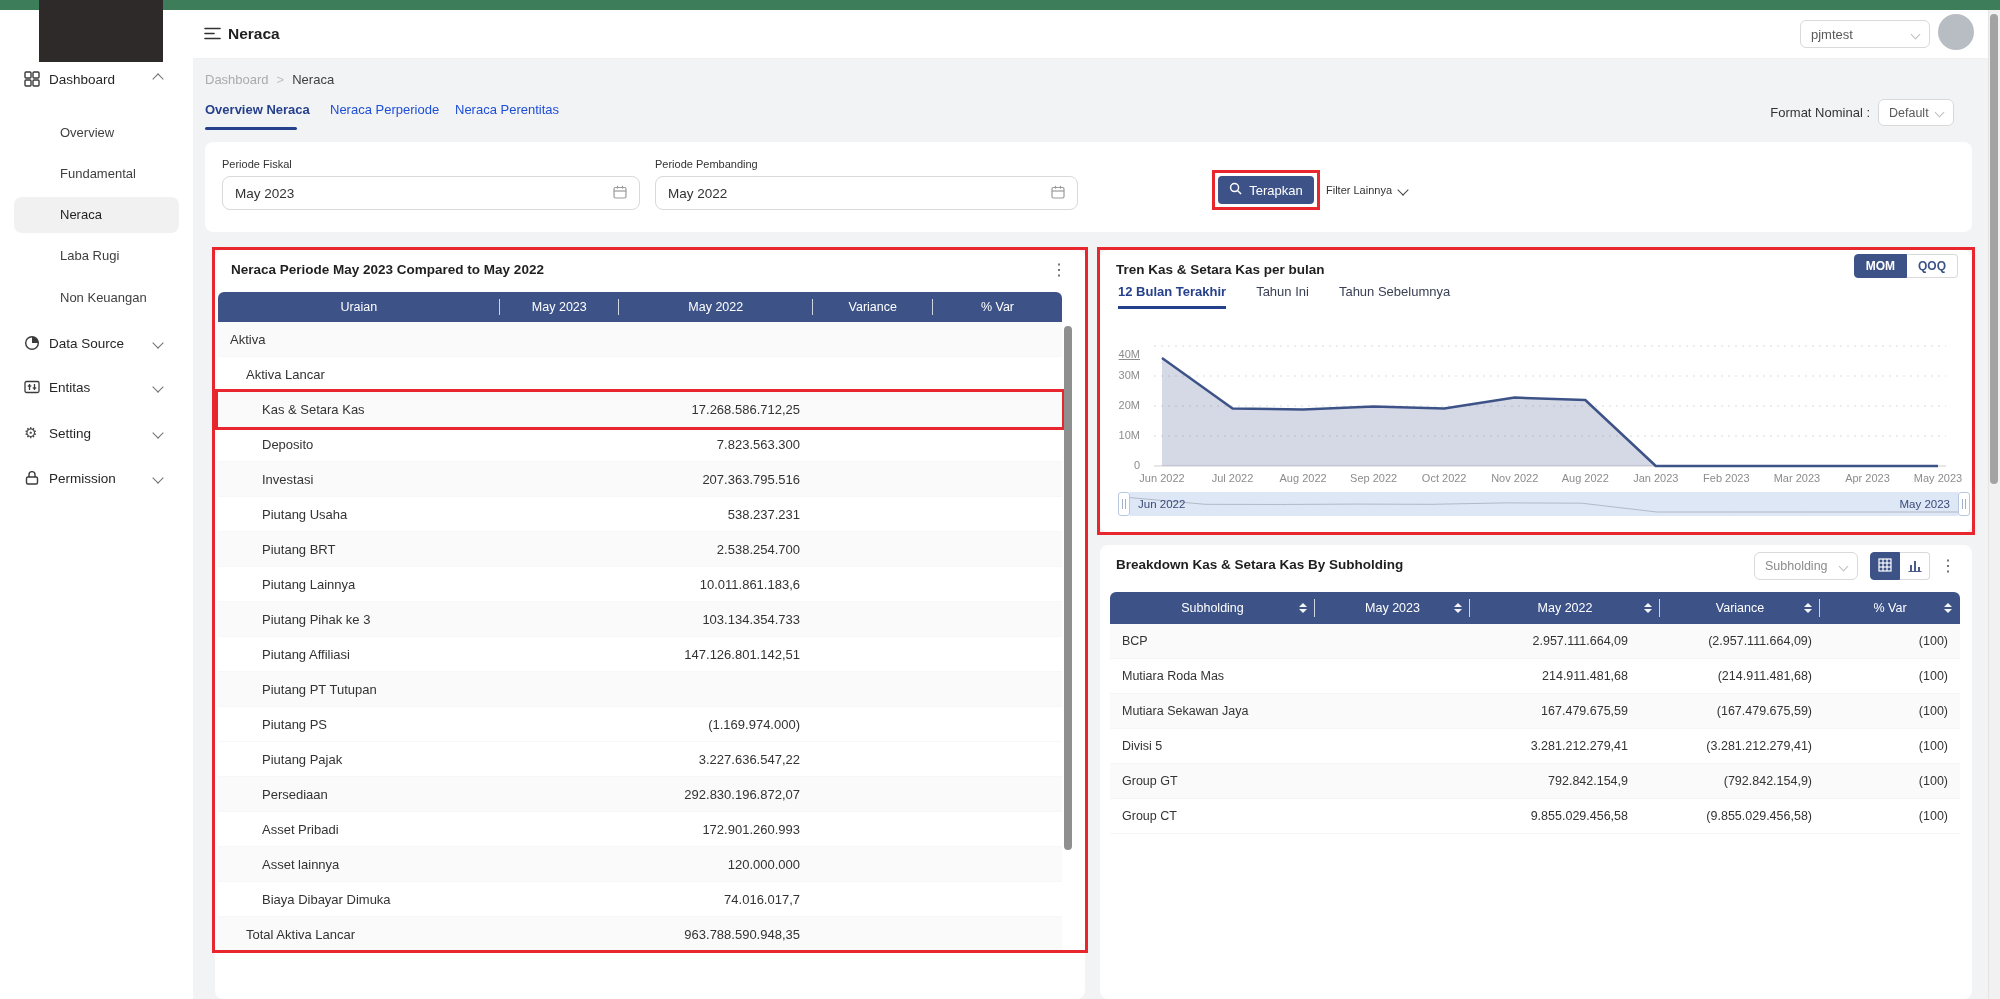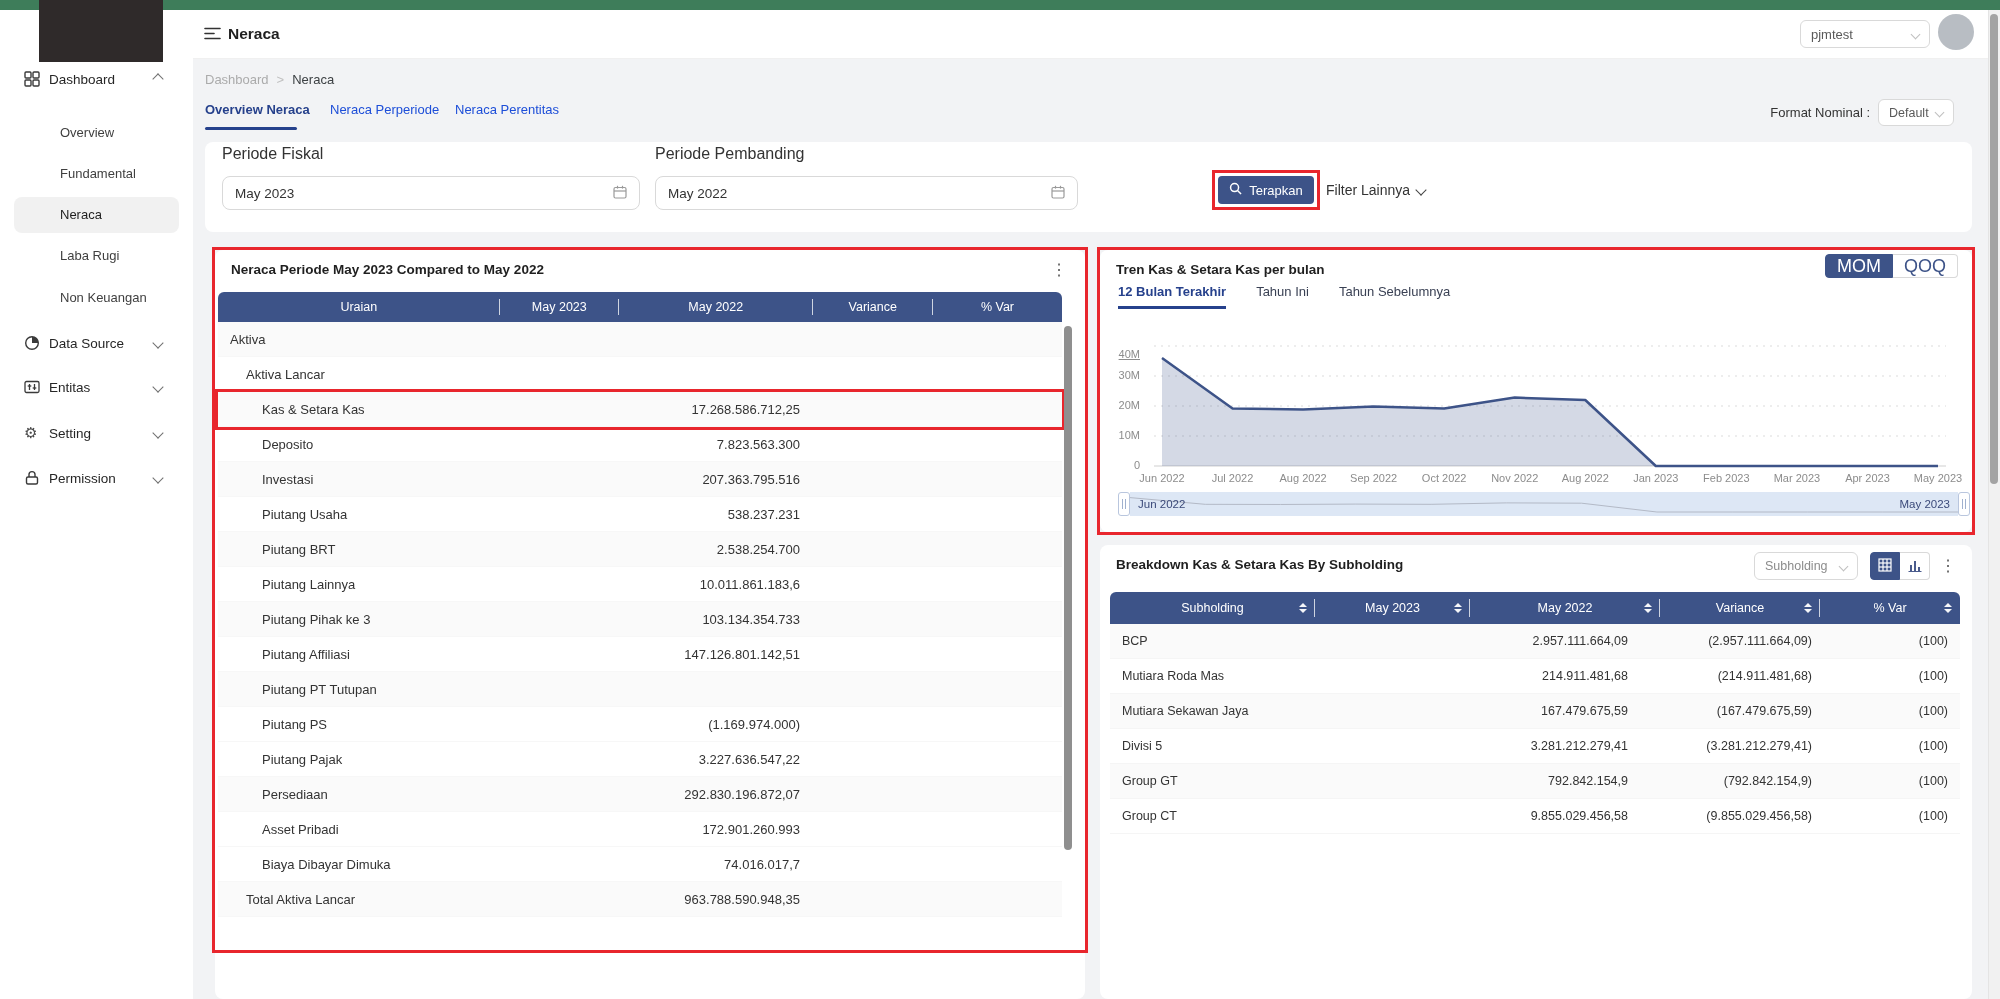--- a/index.html
+++ b/index.html
@@ -43,49 +43,49 @@
   #breadcrumb .bc-root{color:#ABABAB;}
   #breadcrumb .bc-sep{color:#C0C0C0;}
   #breadcrumb .bc-cur{color:#3C4043;font-weight:500;}
   .ptab{position:absolute;top:102px;font-size:13px;color:#1d4ed8;cursor:pointer;}
   .ptab.active{color:var(--tabblue);font-weight:bold;}
   #ptab-underline{left:205px;top:127px;width:92px;height:3px;background:var(--tabblue);border-radius:2px;}
   #fmtlabel{left:1750px;top:105px;width:120px;text-align:right;font-size:13px;color:#333;}
   #fmtselect{left:1878px;top:99px;width:76px;height:27px;font-size:12.5px;}
   
   #filtercard{left:205px;top:142px;width:1767px;height:90px;}
-  .flabel{position:absolute;top:3px;font-size:16px;color:#333;}
+  .flabel{position:absolute;top:16px;font-size:11px;color:#333;}
   .datebox{position:absolute;top:34px;height:34px;border:1px solid var(--border);border-radius:8px;background:#fff;
            display:flex;align-items:center;justify-content:space-between;padding:0 12px;font-size:13.5px;color:#333;
            box-sizing:border-box;cursor:pointer;}
   #applybtn{position:absolute;left:1013px;top:34px;width:96px;height:28px;display:flex;align-items:center;gap:7px;
             justify-content:center;background:var(--primary);color:#fff;border-radius:4px;font-size:13px;border:none;cursor:pointer;}
   #morefilters{position:absolute;left:1121px;top:34px;height:28px;display:flex;align-items:center;gap:7px;
-               font-size:14px;color:#333;cursor:pointer;}
+               font-size:11px;color:#333;cursor:pointer;}
   #morefilters .chev{border-color:#444;}
   
   #neracacard{left:215px;top:250px;width:870px;height:749px;}
   .cardtitle{position:absolute;left:16px;top:12px;font-size:13.5px;font-weight:bold;color:#1F1F1F;}
   .kebab{position:absolute;font-size:16px;color:#595959;cursor:pointer;line-height:16px;}
   #neracacard .kebab{right:18px;top:12px;}
   .thead{position:absolute;display:flex;background:var(--primary);border-radius:6px 6px 0 0;color:#fff;height:30px;}
   #neraca-thead{left:3px;top:42px;width:844px;}
   .th{position:relative;display:flex;align-items:center;justify-content:center;font-size:12.5px;height:100%;box-sizing:border-box;cursor:pointer;}
   .th:not(:last-child)::after{content:'';position:absolute;right:0;top:7px;bottom:7px;width:1px;background:rgba(255,255,255,.75);}
   #neraca-body{position:absolute;left:3px;top:72px;width:844px;}
   .trow{position:relative;height:35px;display:flex;align-items:center;font-size:13px;color:#333;
         border-bottom:1px solid #f7f7f7;box-sizing:border-box;background:#fff;}
   .trow.alt{background:var(--zebra);}
   .trow.hl{outline:3px solid var(--red);z-index:6;}
   .tval{position:absolute;right:262px;}
   #tbl-scrollthumb{left:1064px;top:326px;width:8px;height:524px;background:#8F8F8F;border-radius:4px;z-index:7;}
   
   #chartcard{left:1100px;top:250px;width:872px;height:282px;}
   #mom-qoq{position:absolute;right:14px;top:4px;display:flex;height:24px;}
-  .segbtn{display:flex;align-items:center;justify-content:center;padding:0 11px;font-size:18px;font-weight:normal;
+  .segbtn{display:flex;align-items:center;justify-content:center;padding:0 11px;font-size:12px;font-weight:bold;
           border:1px solid var(--border);background:#fff;color:var(--primary);cursor:pointer;}
   .segbtn.first{border-radius:4px 0 0 4px;}
   .segbtn.last{border-radius:0 4px 4px 0;border-left:none;}
   .segbtn.active{background:var(--primary);color:#fff;border-color:var(--primary);}
   #charttabs{position:absolute;left:18px;top:34px;display:flex;gap:30px;font-size:13px;color:#3A4154;}
   .ctab{cursor:pointer;padding-bottom:7px;}
   .ctab.active{color:var(--tabblue);font-weight:bold;border-bottom:3px solid var(--tabblue);}
   #ylabs{position:absolute;left:0;top:88px;width:46px;height:132px;}
   .ylab{position:absolute;right:6px;font-size:11px;color:#8c8c8c;}
   #trend-svg{position:absolute;left:50px;top:88px;}
@@ -350,20 +350,24 @@
           <span class="tlabel" style="padding-left: 44px;">Piutang Pajak</span>
           <span class="tval">3.227.636.547,22</span>
         </div>
         <div class="trow alt">
           <span class="tlabel" style="padding-left: 44px;">Persediaan</span>
           <span class="tval">292.830.196.872,07</span>
         </div>
         <div class="trow">
           <span class="tlabel" style="padding-left: 44px;">Asset Pribadi</span>
           <span class="tval">172.901.260.993</span>
+        </div>
+        <div class="trow alt">
+          <span class="tlabel" style="padding-left: 44px;">Asset lainnya</span>
+          <span class="tval">120.000.000</span>
         </div>
         <div class="trow">
           <span class="tlabel" style="padding-left: 44px;">Biaya Dibayar Dimuka</span>
           <span class="tval">74.016.017,7</span>
         </div>
         <div class="trow alt">
           <span class="tlabel" style="padding-left: 28px;">Total Aktiva Lancar</span>
           <span class="tval">963.788.590.948,35</span>
         </div>
       </div>

